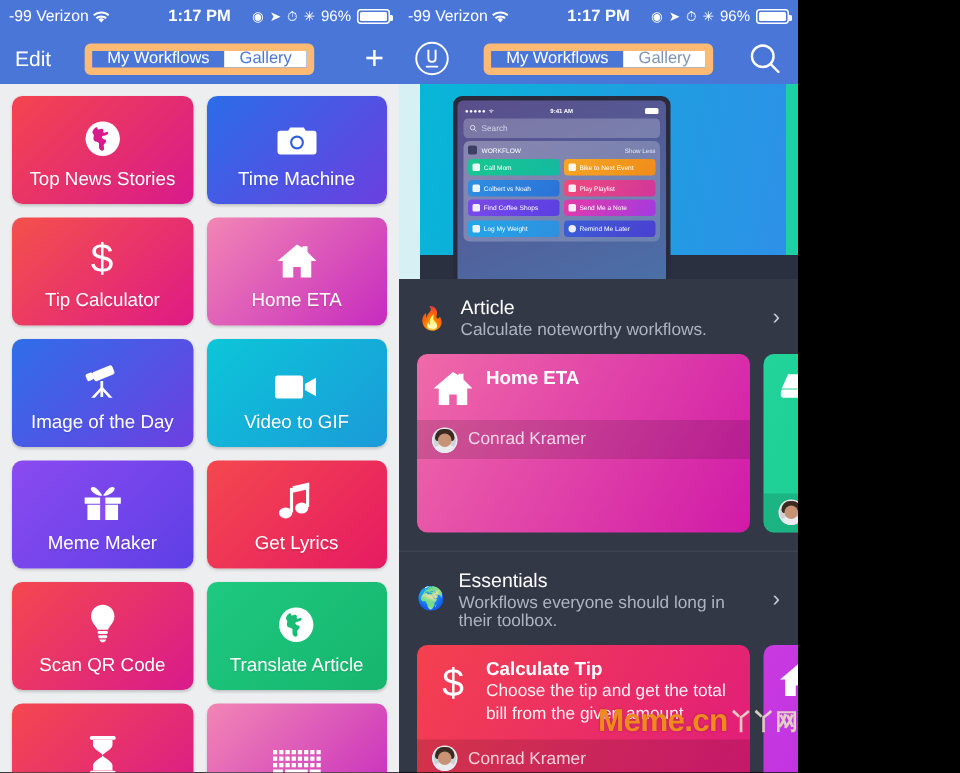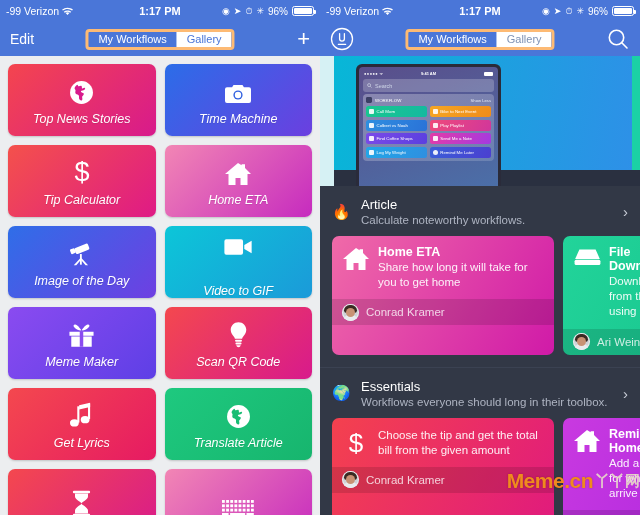--- a/index.html
+++ b/index.html
@@ -1,56 +1,56 @@
 <!DOCTYPE html>
 <html><head>
 <meta charset="utf-8">
 <style>
   * { margin:0; padding:0; box-sizing:border-box; }
   html,body{ width:640px; height:515px; overflow:hidden; background:#000;
              font-family:"Liberation Sans", sans-serif; -webkit-font-smoothing:antialiased; }
 
-  .screens{ display:flex; width:640px; height:515px; }
+  .screens{ display:flex; width:532px; height:515px; }
   .screen{ width:320px; height:515px; position:relative; overflow:hidden; background:#eceef0; }
   .screen.right{ background:#323846; }
 
   
   .statusbar{ height:22px; background:#4a76d8; color:#fff; display:flex; align-items:center;
               font-size:10.5px; padding:0 6px; position:relative; }
   .sb-left{ display:flex; align-items:center; gap:3px; white-space:nowrap; }
   .sb-time{ position:absolute; left:0; right:0; text-align:center; font-weight:bold; font-size:11px; }
   .sb-right{ margin-left:auto; display:flex; align-items:center; gap:4px; white-space:nowrap; font-size:10px; }
   .wifi{ display:inline-block; width:11px; height:9px; position:relative; }
   .wifi svg{ display:block; }
   .battery{ width:22px; height:10px; border:1px solid #fff; border-radius:2.5px; position:relative; display:inline-block; }
   .battery::after{ content:""; position:absolute; right:-3px; top:3px; width:2px; height:4px; background:#fff; border-radius:0 1px 1px 0; }
   .battery i{ position:absolute; left:1px; top:1px; bottom:1px; width:18px; background:#fff; border-radius:1px; display:block; }
 
   
   .navbar{ height:34px; background:#4a76d8; display:flex; align-items:center; padding:0 10px; position:relative; }
   .nav-edit{ color:#fff; font-size:14px; }
   .nav-plus{ color:#fff; font-size:22px; line-height:1; margin-left:auto; font-weight:300; }
   .seg{ position:absolute; left:50%; transform:translateX(-50%); display:flex;
-        border:3px solid #fdba74; border-radius:4px; overflow:hidden; height:21px; }
+        border:5px solid #fdba74; border-radius:4px; overflow:hidden; height:21px; }
   .seg span{ font-size:11px; padding:0 10px; display:flex; align-items:center; white-space:nowrap; }
   .seg span.on{ background:#fff; color:#4a76d8; }
   .seg span.off{ background:transparent; color:#fff; }
   .seg.inv span.on{ background:#4a76d8; color:#fff; }
   .seg.inv span.off{ background:#fff; color:#7f93b5; }
   .nav-icon{ width:24px; height:24px; color:#fff; }
   .nav-icon svg{ display:block; }
 
   
   .grid{ padding:8px; display:grid; grid-template-columns:1fr 1fr; gap:9px; }
   .tile{ height:72px; border-radius:7px; position:relative; display:flex; flex-direction:column;
          align-items:center; justify-content:center; color:#fff;
          box-shadow:0 1px 2px rgba(0,0,0,.18); }
   .tile .ic{ height:30px; display:flex; align-items:flex-end; justify-content:center; }
   .tile .ic svg{ display:block; }
-  .tile .lb{ font-size:12.5px; margin-top:7px; text-shadow:0 1px 1px rgba(0,0,0,.10);font-style:italic; }
+  .tile .lb{ font-size:12.5px; margin-top:7px; text-shadow:0 1px 1px rgba(0,0,0,.10); }
 
   
   .hero{ height:130px; position:relative; overflow:hidden;
          background:linear-gradient(100deg,#05b9d6 0%,#1e9fe0 55%,#2f8fe8 100%); }
   .hero .stripe-l{ position:absolute; left:0; top:0; bottom:0; width:14px; background:#d6f1f4; }
   .hero .stripe-r{ position:absolute; right:0; top:0; bottom:0; width:8px; background:#1bd1a5; }
   .hero .base{ position:absolute; left:14px; right:0; bottom:0; height:16px; background:#2a3040; }
   .hero-text{ position:absolute; right:12px; top:22px; width:126px; color:#fff; font-size:17px;
               line-height:1.35; font-weight:400; }
 
@@ -190,69 +190,69 @@
                 <rect x="8" y="2.5" width="15" height="6.6" rx="1.6" transform="rotate(-22 15 6)"></rect>
                 <rect x="3.5" y="5.5" width="5" height="5.2" rx="1.2" transform="rotate(-22 6 8)"></rect>
                 <rect x="13.4" y="11" width="1.9" height="11"></rect>
                 <path d="M14.4 14.5 7 22.5h2.6l5.3-6zM14.4 14.5l7.4 8h-2.6l-5.3-6z"></path>
               </g>
             </svg>
         </div>
         <div class="lb">Image of the Day</div>
       </div>
 
-      <div class="tile" style="background:linear-gradient(135deg,#0cc6d8,#1b9ad9);justify-content:space-between;">
+      <div class="tile" style="background:linear-gradient(135deg,#0cc6d8,#1b9ad9);">
         <div class="ic">
           <svg viewBox="0 0 30 18" width="29" height="18">
               <path fill="#fff" d="M2.4 1h15.3a2 2 0 0 1 2 2v12a2 2 0 0 1-2 2H2.4a2 2 0 0 1-2-2V3a2 2 0 0 1 2-2zM21 7l7.6-4.4v12.8L21 11V7z"></path>
             </svg>
         </div>
         <div class="lb">Video to GIF</div>
       </div>
 
       <div class="tile" style="background:linear-gradient(135deg,#8a4bf0,#5e3fe6);">
         <div class="ic">
           <svg viewBox="0 0 28 26" width="27" height="26">
               <g fill="#fff">
                 <path d="M1.5 9.5h25v4.4h-25zM3.4 14.5h21.2v10.6H3.4z"></path>
                 <rect x="12.2" y="9" width="3.6" height="16.2" fill="#8a4bf0"></rect>
                 <path d="M13.8 8.2S9.5 1 6.5 2.4 10 9 13.8 8.2zM14.2 8.2S18.5 1 21.5 2.4 18 9 14.2 8.2z"></path>
               </g>
             </svg>
         </div>
         <div class="lb">Meme Maker</div>
-      </div>
-
-      <div class="tile" style="background:linear-gradient(135deg,#f4484e,#d81a8c);">
-        <div class="ic">
-          <svg viewBox="0 0 20 28" width="19" height="27">
-              <g fill="#fff">
-                <path d="M10 1C5.3 1 1.8 4.6 1.8 9.1c0 3.4 2 5.5 3.2 7.1.8 1 1.2 1.6 1.2 2.4h7.6c0-.8.4-1.4 1.2-2.4 1.2-1.6 3.2-3.7 3.2-7.1C18.2 4.6 14.7 1 10 1z"></path>
-                <rect x="6.4" y="19.4" width="7.2" height="2.1" rx="1"></rect>
-                <rect x="6.8" y="22.4" width="6.4" height="2.1" rx="1"></rect>
-                <path d="M7.6 25.4h4.8c-.4 1.3-1.3 2-2.4 2s-2-0.7-2.4-2z"></path>
-              </g>
-            </svg>
-        </div>
-        <div class="lb">Scan QR Code</div>
       </div>
 
       <div class="tile" style="background:linear-gradient(135deg,#f4484e,#e61a63);">
         <div class="ic">
           <svg viewBox="0 0 24 28" width="23" height="27">
               <g fill="#fff">
                 <path d="M9.5 3.2 21 .6v4.6L9.5 7.8z"></path>
                 <rect x="7.6" y="4.4" width="2.2" height="17"></rect>
                 <rect x="18.8" y="1.6" width="2.2" height="16"></rect>
                 <ellipse cx="4.6" cy="21.8" rx="4.6" ry="3.8"></ellipse>
                 <ellipse cx="15.8" cy="18.4" rx="4.6" ry="3.8"></ellipse>
               </g>
             </svg>
         </div>
         <div class="lb">Get Lyrics</div>
+      </div>
+
+      <div class="tile" style="background:linear-gradient(135deg,#f4484e,#d81a8c);">
+        <div class="ic">
+          <svg viewBox="0 0 20 28" width="19" height="27">
+              <g fill="#fff">
+                <path d="M10 1C5.3 1 1.8 4.6 1.8 9.1c0 3.4 2 5.5 3.2 7.1.8 1 1.2 1.6 1.2 2.4h7.6c0-.8.4-1.4 1.2-2.4 1.2-1.6 3.2-3.7 3.2-7.1C18.2 4.6 14.7 1 10 1z"></path>
+                <rect x="6.4" y="19.4" width="7.2" height="2.1" rx="1"></rect>
+                <rect x="6.8" y="22.4" width="6.4" height="2.1" rx="1"></rect>
+                <path d="M7.6 25.4h4.8c-.4 1.3-1.3 2-2.4 2s-2-0.7-2.4-2z"></path>
+              </g>
+            </svg>
+        </div>
+        <div class="lb">Scan QR Code</div>
       </div>
 
       <div class="tile" style="background:linear-gradient(135deg,#1ec97f,#17b56e);">
         <div class="ic">
           <svg viewBox="0 0 24 24" width="25" height="25">
               <circle cx="12" cy="12" r="11" fill="#fff"></circle>
               <path fill="#19bd74" d="M8 4.5c1 .6.4 1.7 1.5 1.6s1.8-.9 2.6-.2-.3 1.9.7 2.2 1.7-1.1 2.5-.3-1.1 2.2-2.4 2.2-2 .9-1 1.8 2.5.4 2.3 1.8-1.6 1.4-1.6 2.7.7 2.3-.2 3.1-2.7-.4-2.8-1.8.4-2.6-.6-3.3-2.6-.5-2.9-1.9.7-2.6-.2-3.4C4.7 8 6 5.5 8 4.5z"></path>
             </svg>
         </div>
         <div class="lb">Translate Article</div>
@@ -432,21 +432,20 @@
       <div class="cards">
         <div class="card" style="background:linear-gradient(120deg,#f06aa8,#d01aa8);">
           <div class="card-body">
             <div class="card-ic">
               <svg viewBox="0 0 26 24" width="26" height="24">
                   <path fill="#fff" d="M13 1 0 12h3.5v11h7v-7h5v7h7V12H26L20 6V2.2h-3.4V3.2L13 1z"></path>
                 </svg>
             </div>
             <div>
               <div class="card-t">Home ETA</div>
-              <div class="card-d">Share how long it will take for you to get home</div>
             </div>
           </div>
           <div class="card-ft">
             <span class="avatar">
                 <i class="body"></i>
                 <i class="hair"></i>
                 <i class="face"></i>
               </span>
             <span class="card-au">Conrad Kramer</span>
           </div>
@@ -489,20 +488,21 @@
       </div>
       <div class="cards">
         <div class="card" style="background:linear-gradient(120deg,#f4414e,#e01a7e);">
           <div class="card-body">
             <div class="card-ic">
               <svg viewBox="0 0 20 28" width="20" height="27">
                   <text x="10" y="24" font-size="27" font-family="Liberation Sans, sans-serif" fill="#fff" text-anchor="middle">$</text>
                 </svg>
             </div>
             <div>
+              <div class="card-t">Calculate Tip</div>
               <div class="card-d">Choose the tip and get the total bill from the given amount</div>
             </div>
           </div>
           <div class="card-ft">
             <span class="avatar">
                 <i class="body"></i>
                 <i class="hair"></i>
                 <i class="face"></i>
               </span>
             <span class="card-au">Conrad Kramer</span>

